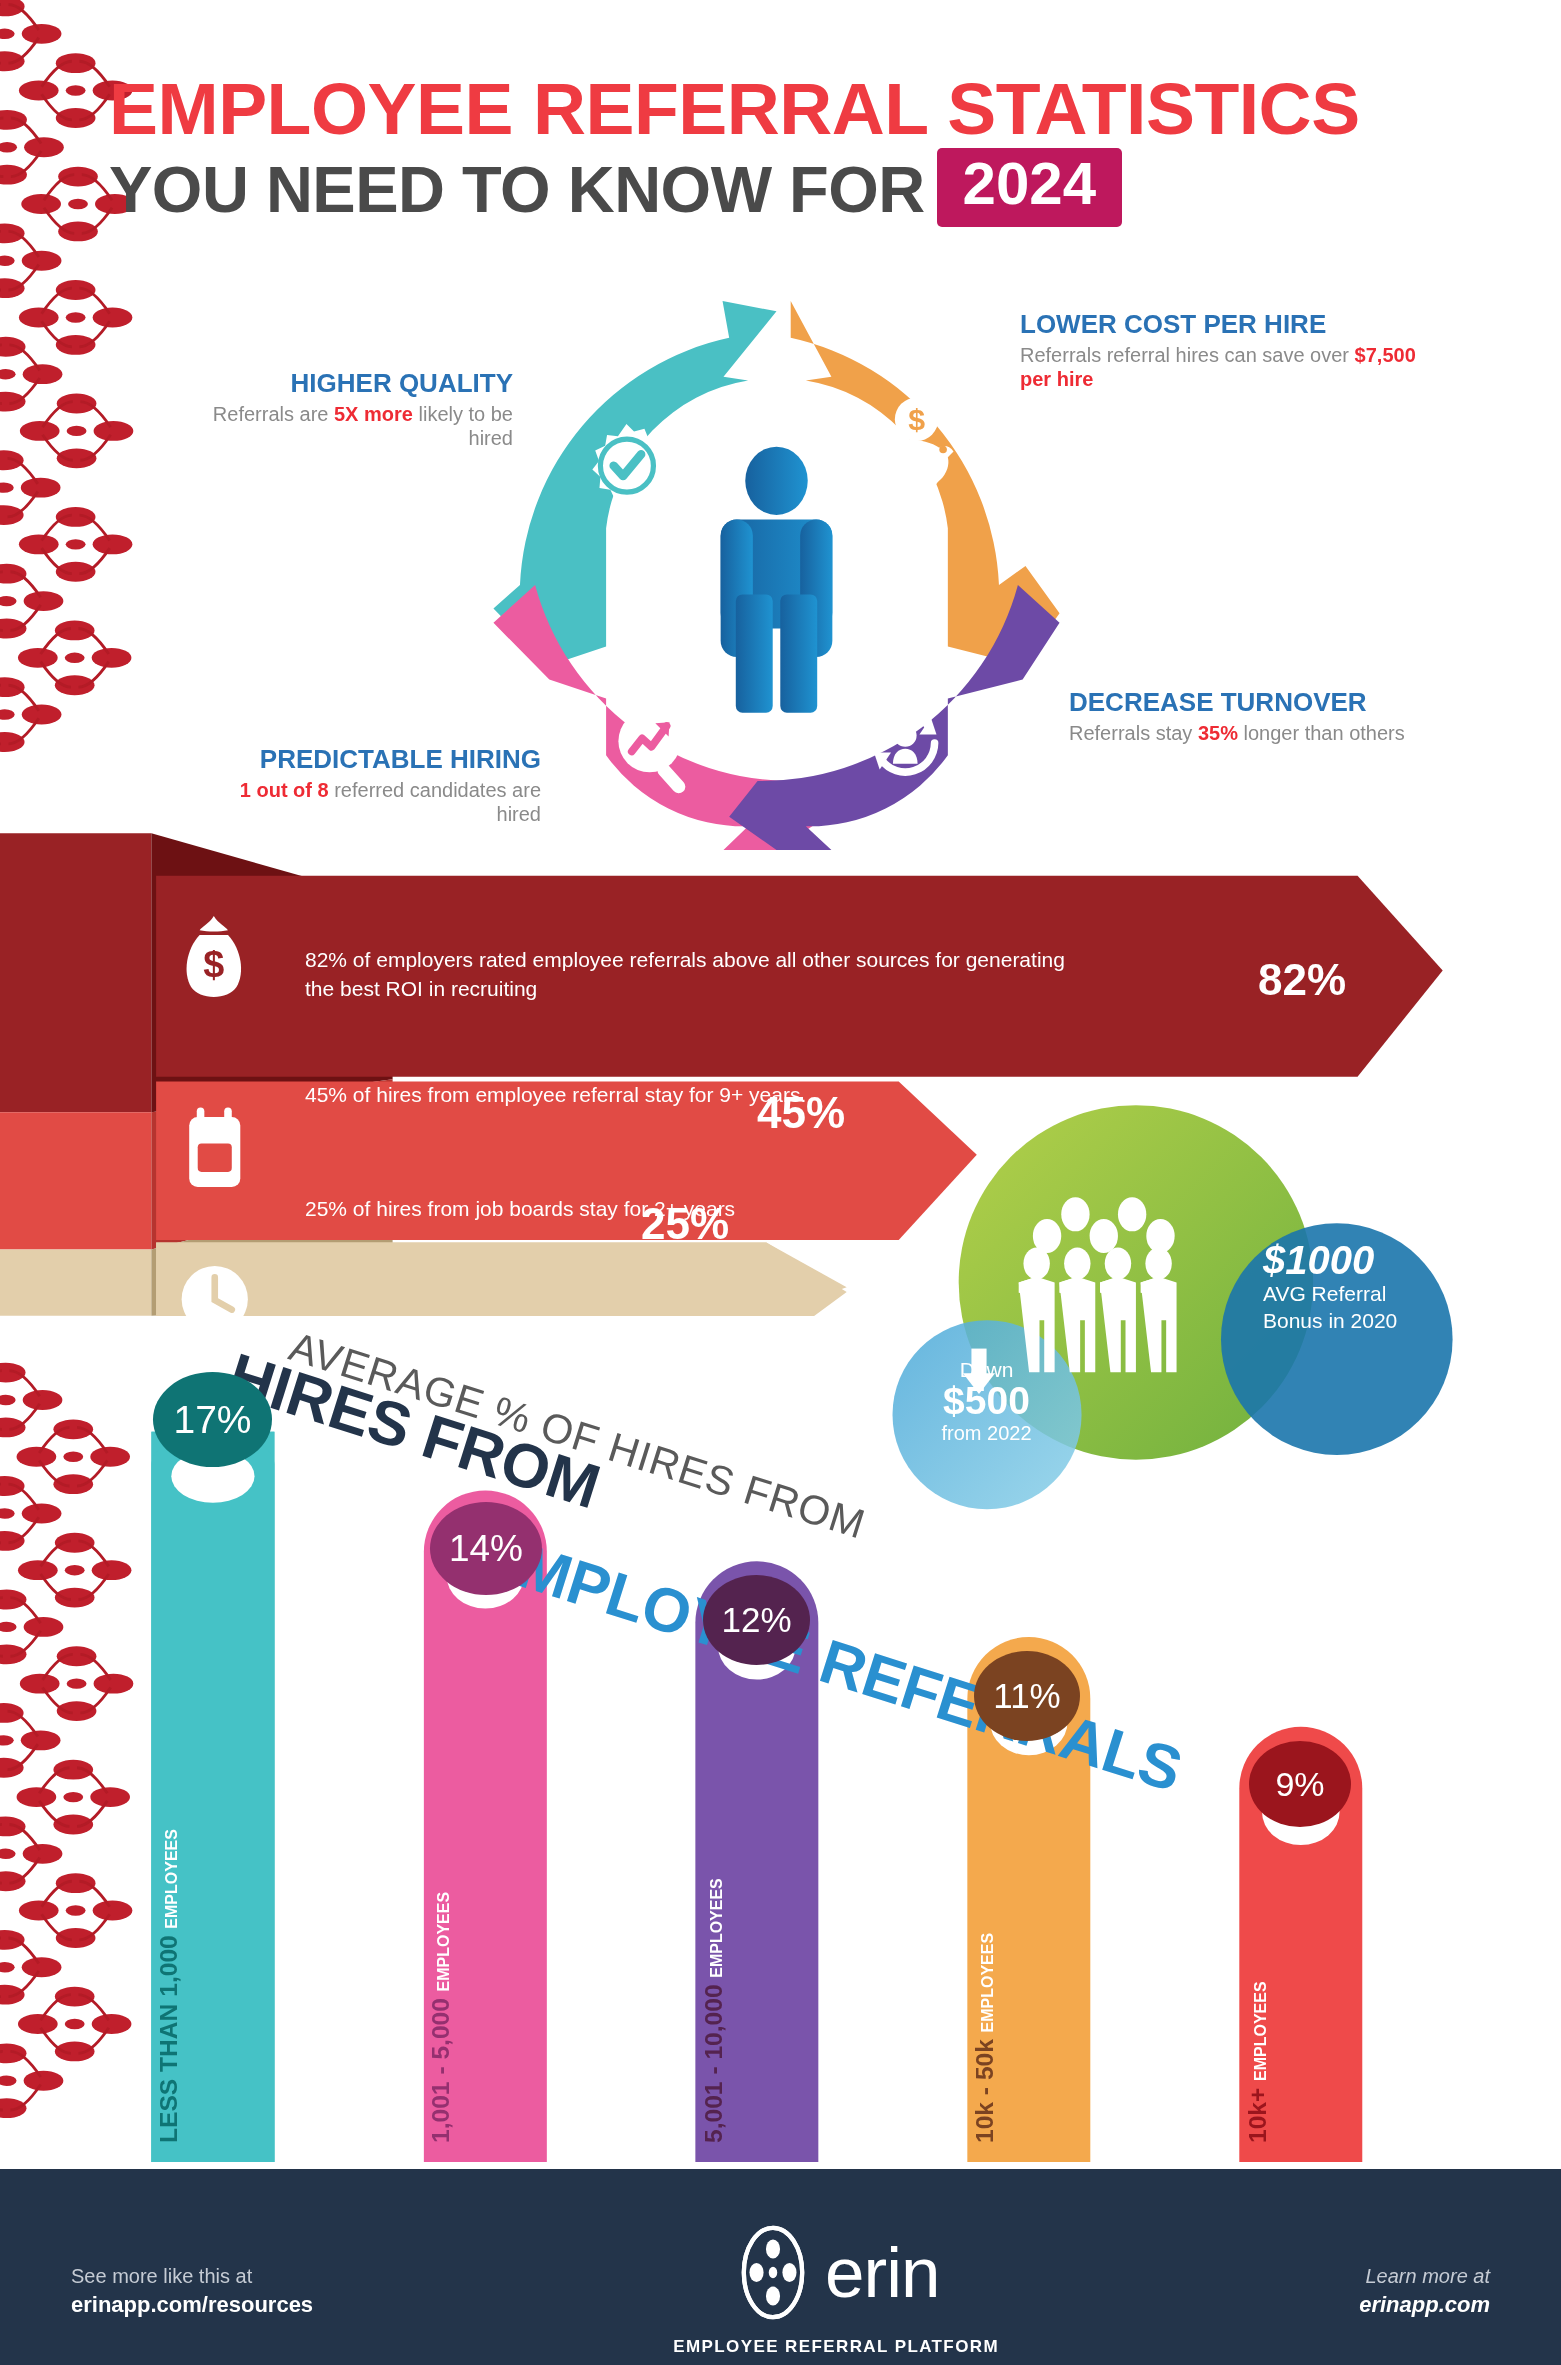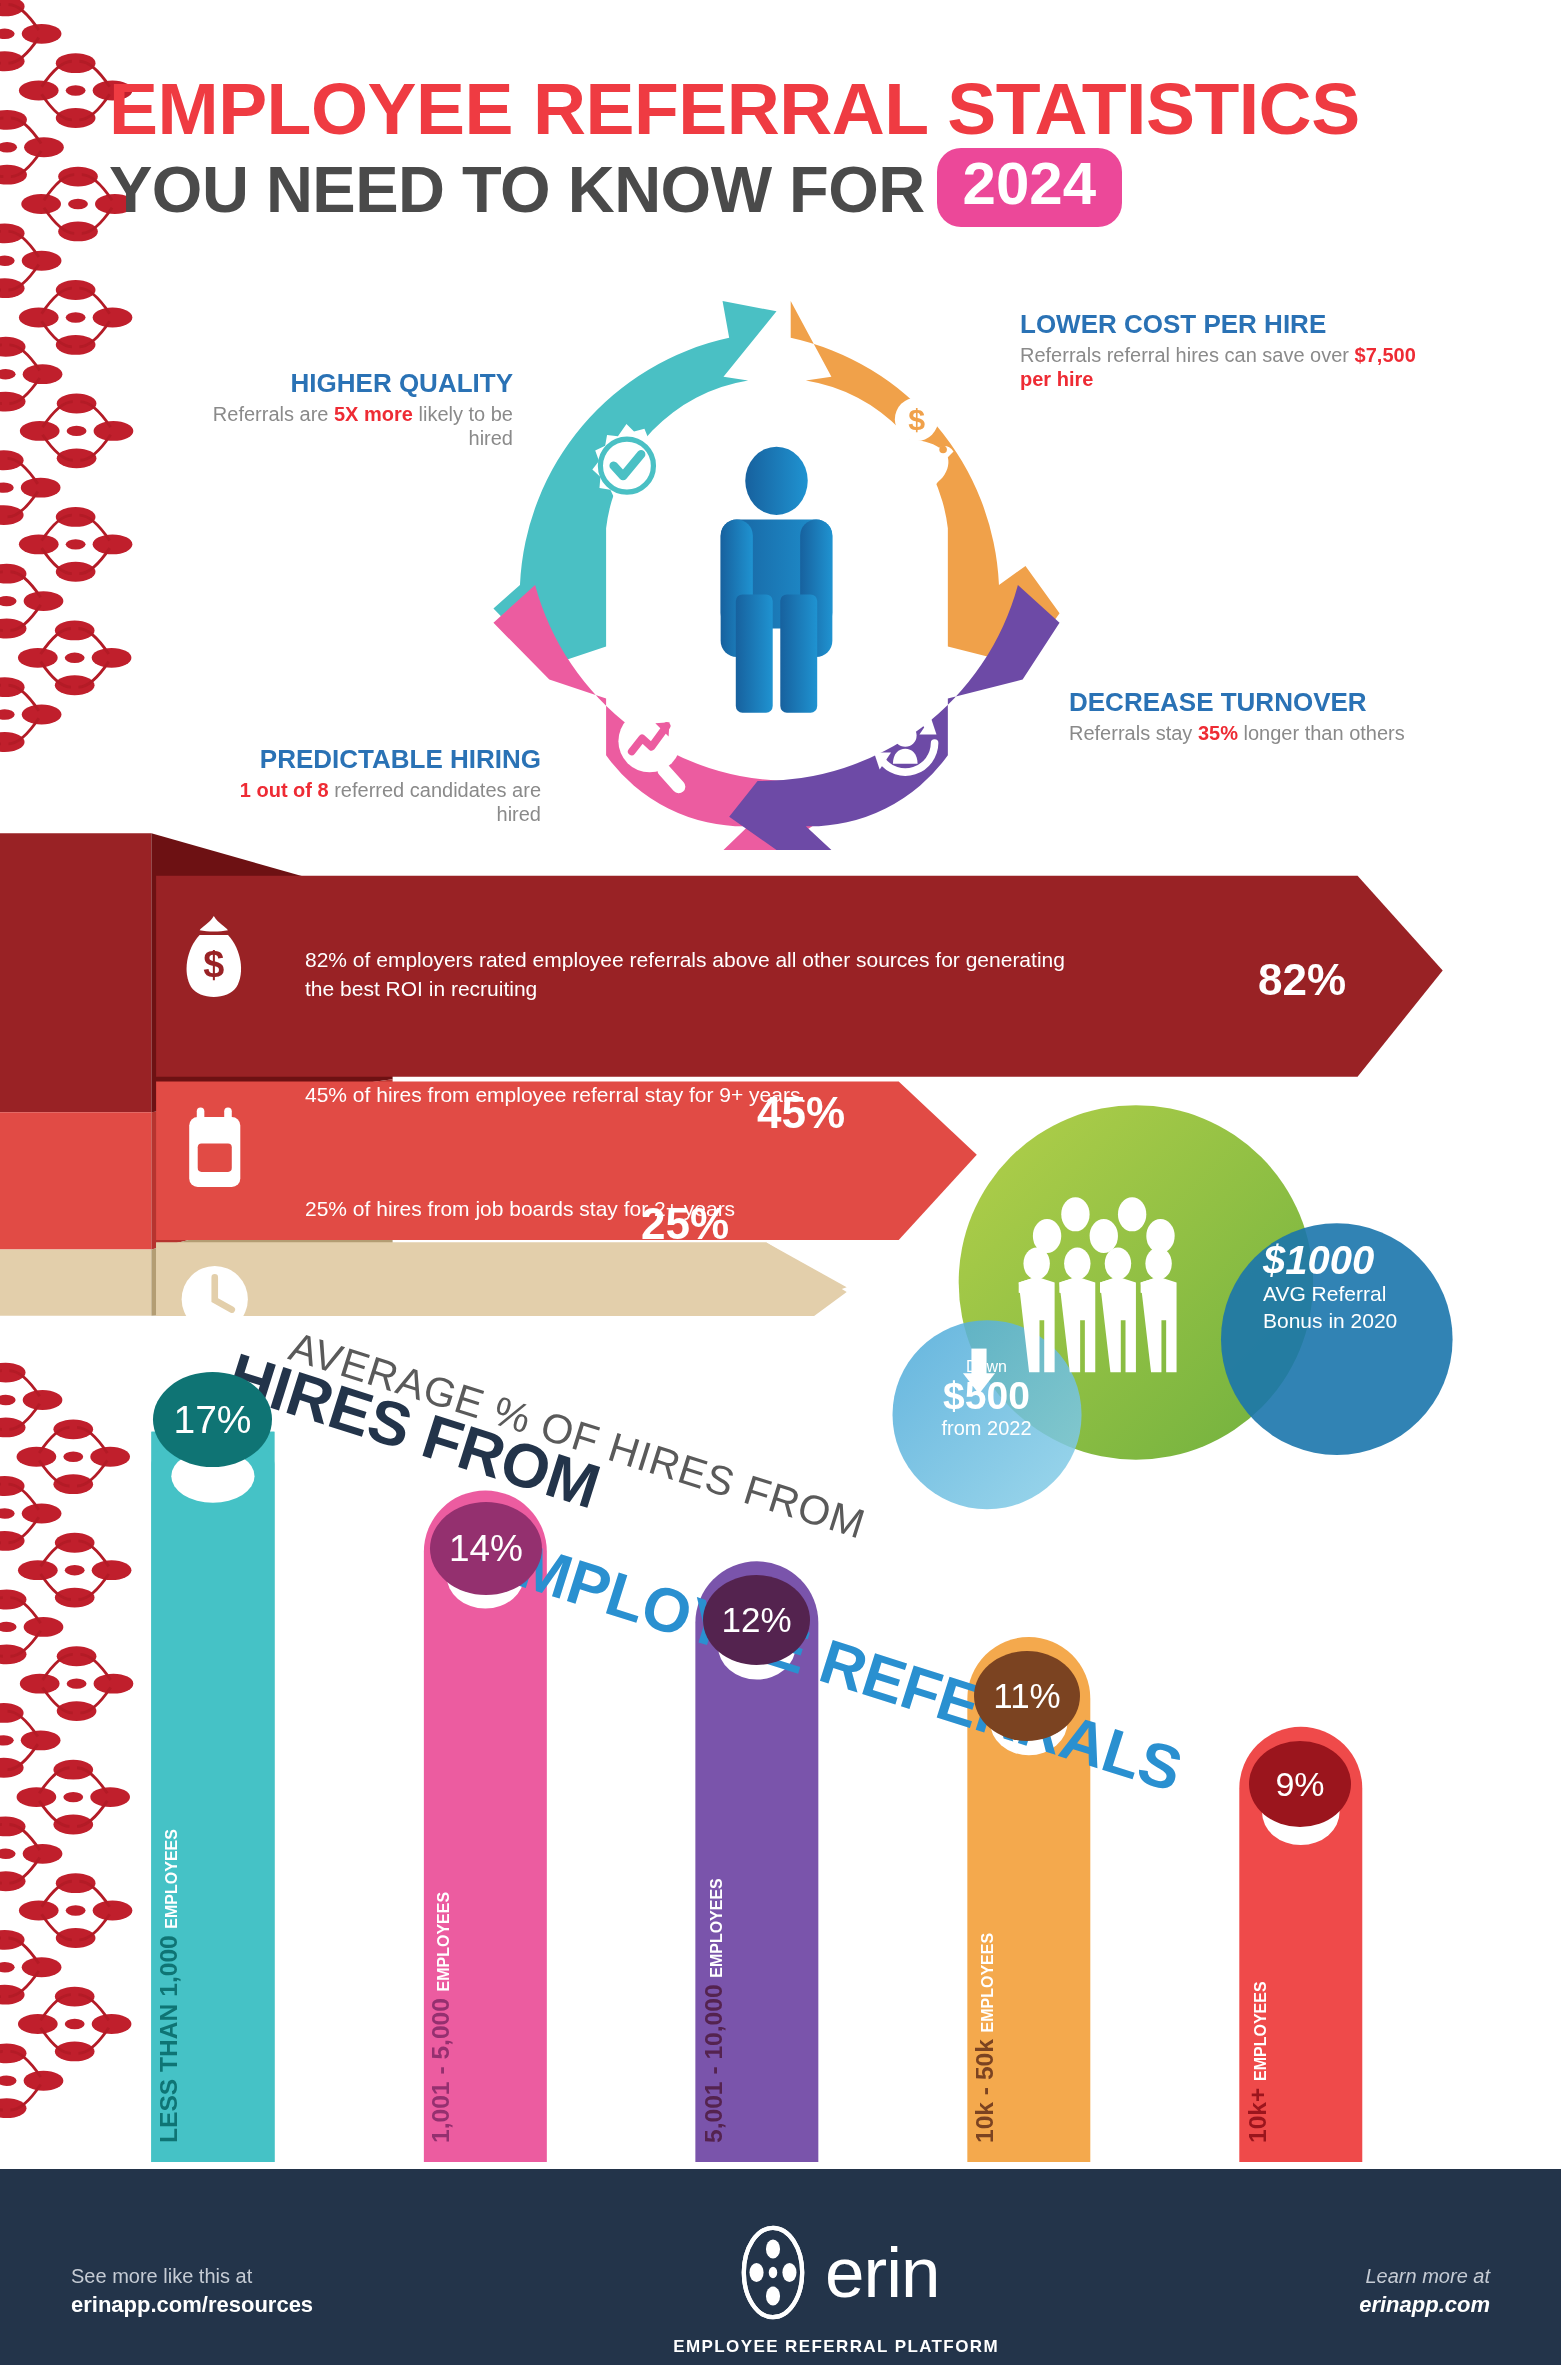--- a/index.html
+++ b/index.html
@@ -23,23 +23,23 @@
     letter-spacing:-0.5px; line-height:1.0;
     font-family:"Liberation Sans", sans-serif;
     transform:scaleX(1.02); transform-origin:left center;
   }
   .title-line2-wrap { display:flex; align-items:center; margin-top:4.7px; gap:12.3px; }
   .title-line2 {
     font-size:65px; font-weight:bold; color:#4a4a4a;
     letter-spacing:-0.5px; line-height:1.0;
   }
   .year-badge {
-    background:#ec4899; color:#ffffff;
+    background:#be185d; color:#ffffff;
     font-size:60px; font-weight:bold;
-    border-radius:24px;
+    border-radius:5px;
     padding:6.6px 25.5px 12.3px 25.5px;
     line-height:1.0;
     position:relative; top:-1.9px;
   }
 
   
   .cycle { position:absolute; left:464px; top:282px; width:625px; height:568px; z-index:4; }
   .cycle svg { display:block; }
 
   .benefit { position:absolute; z-index:5; }
@@ -74,21 +74,21 @@
   #ribbon3-pct  { left:641px; top:1202px; color:#ffffff; }
 
   
   .venn { position:absolute; left:871px; top:1065px; width:596px; height:449px; z-index:4; }
   .venn svg { display:block; }
   .venn-label { position:absolute; color:#ffffff; z-index:6; }
   #venn-1000 { left:1263px; top:1240px; width:199px; text-align:left; }
   #venn-1000 .big { font-size:40px; font-weight:bold; line-height:1.0;font-style:italic; }
   #venn-1000 .small { font-size:21px; line-height:1.18; margin-top:1.9px; }
   #venn-500 { left:906px; top:1358px; width:161px; text-align:center; }
-  #venn-500 .tiny { font-size:16px; line-height:1.1; }
+  #venn-500 .tiny { font-size:21px; line-height:1.1; }
   #venn-500 .big { font-size:39px; font-weight:bold; line-height:1.05; }
   #venn-500 .small { font-size:20px; line-height:1.1; }
 
   
   .chart { position:absolute; left:0; top:1339px; width:1561px; height:823px; z-index:2; }
   .chart svg { display:block; }
 
   .diag-title { position:absolute; left:255px; top:1296px; z-index:5; transform-origin:left top; }
   .diag-title .dt-row {
     transform:rotate(17.5deg); transform-origin:left top;

